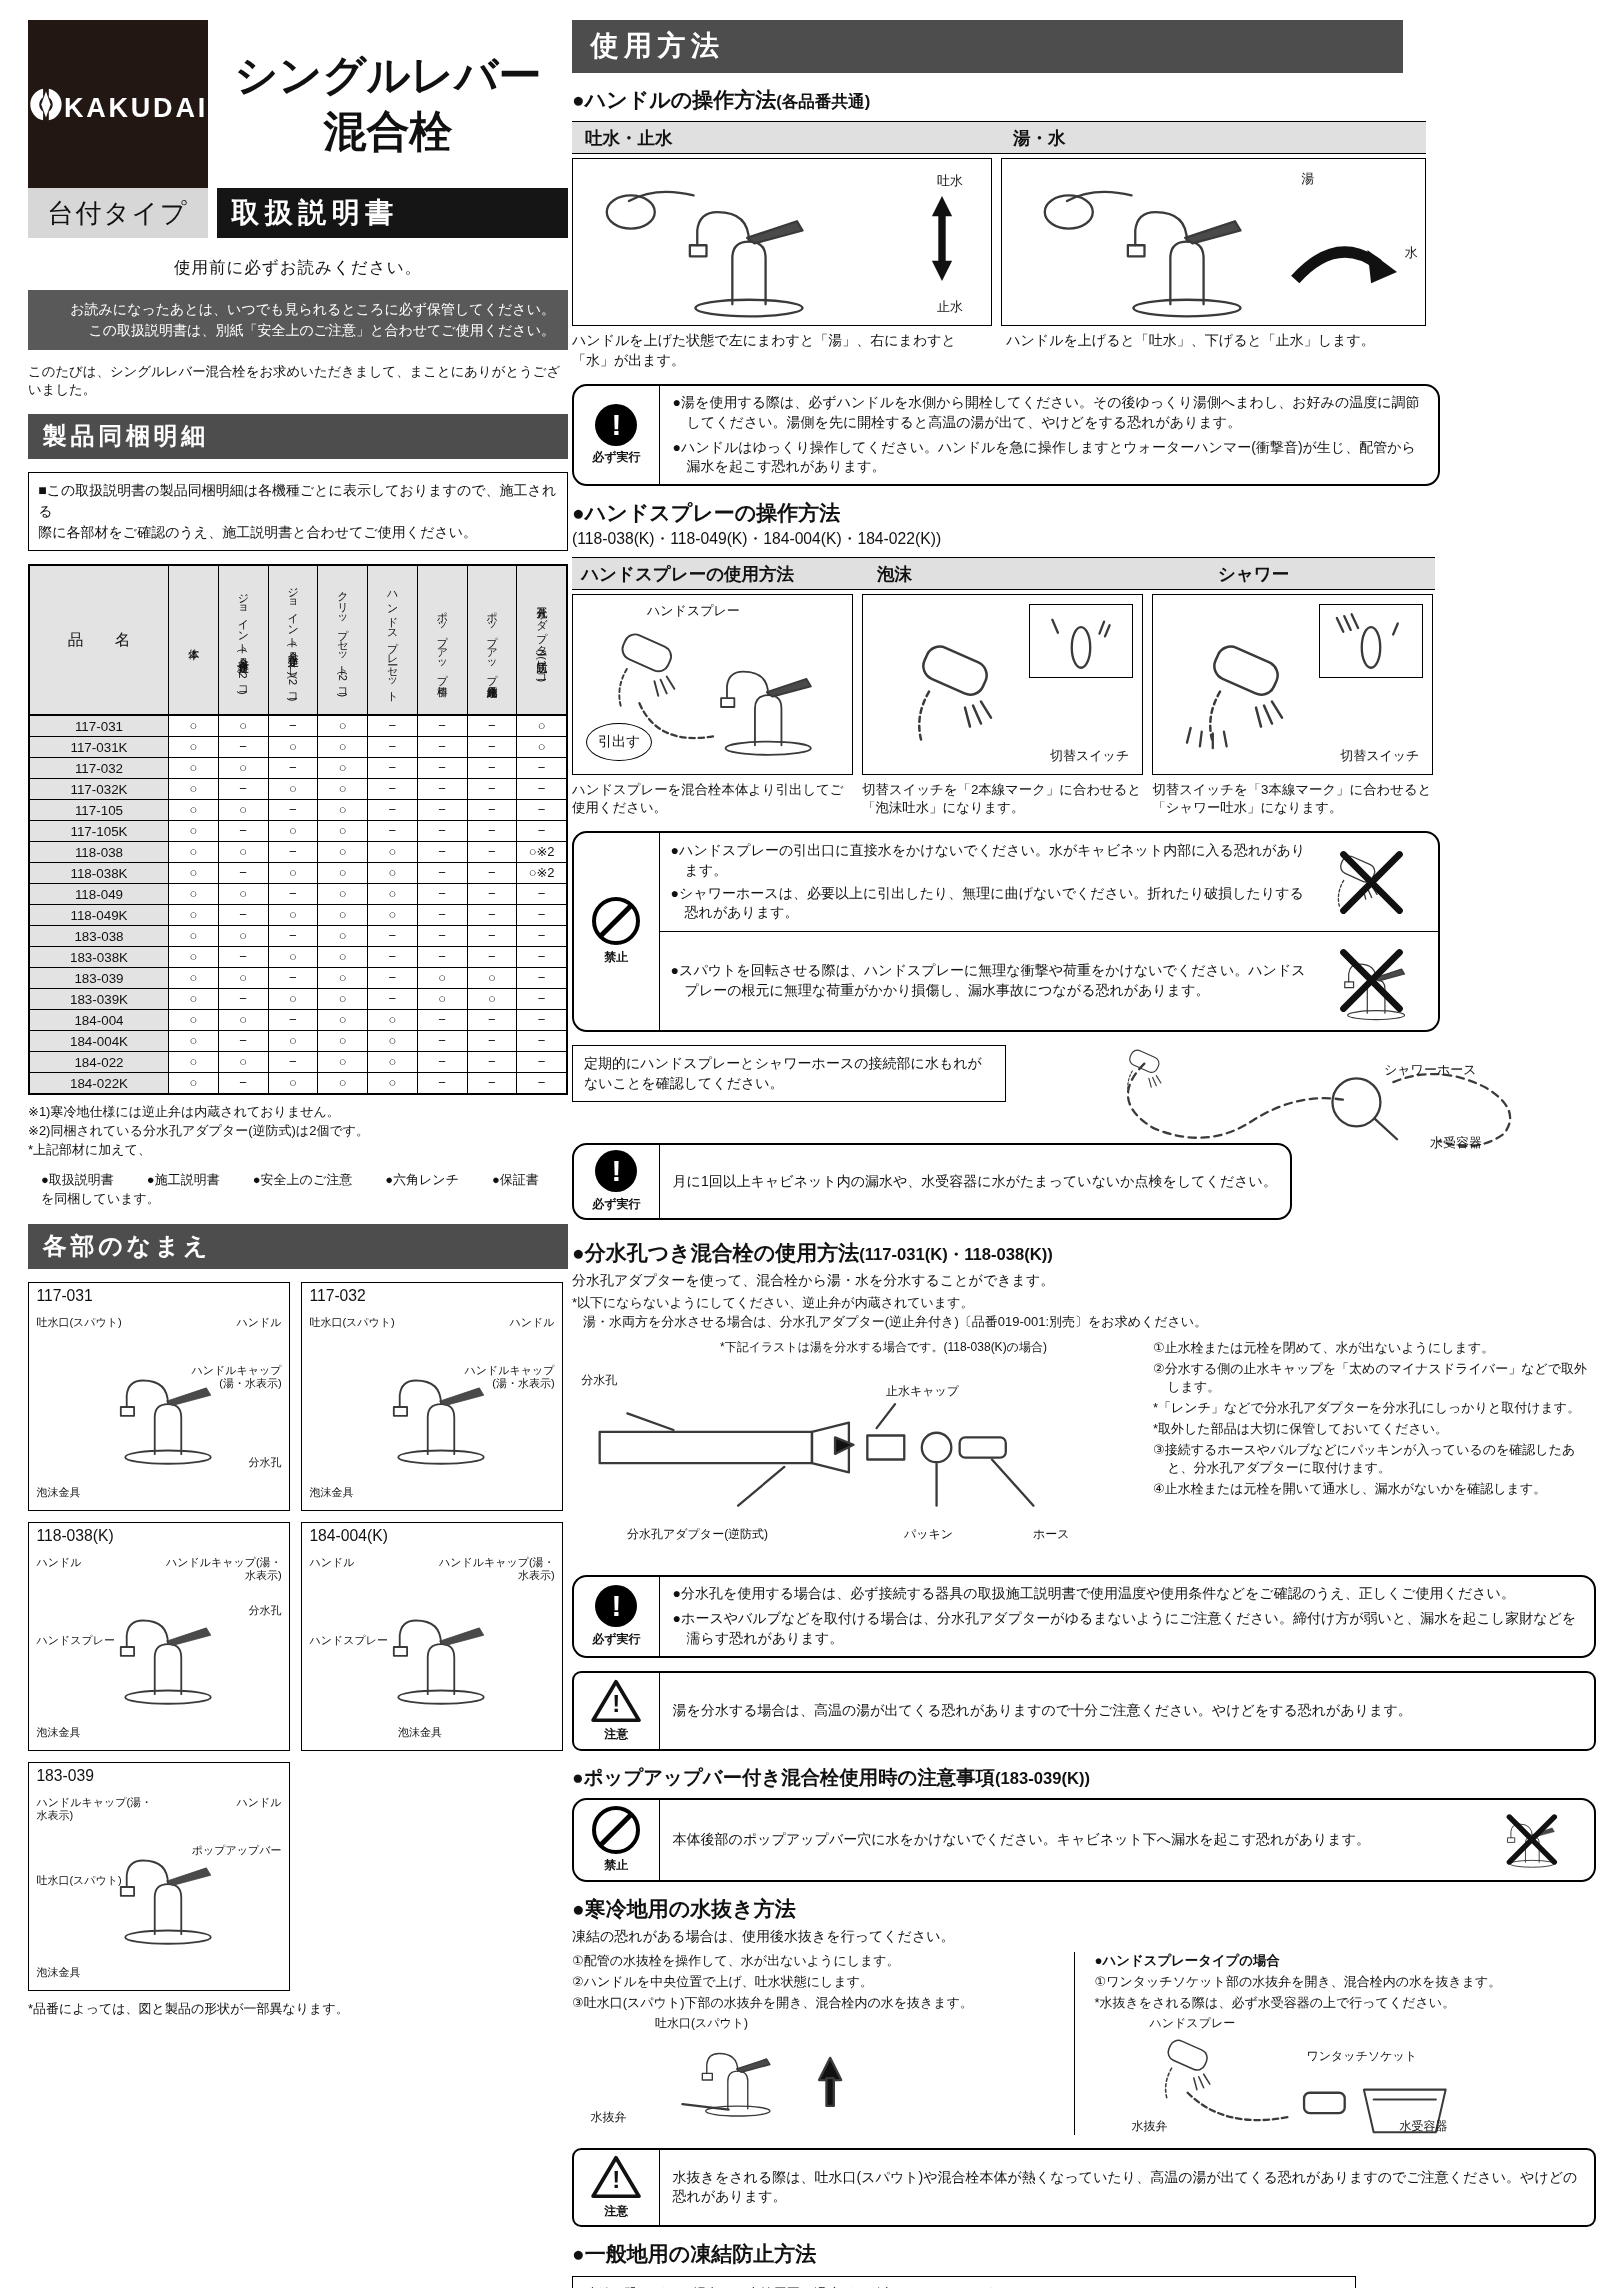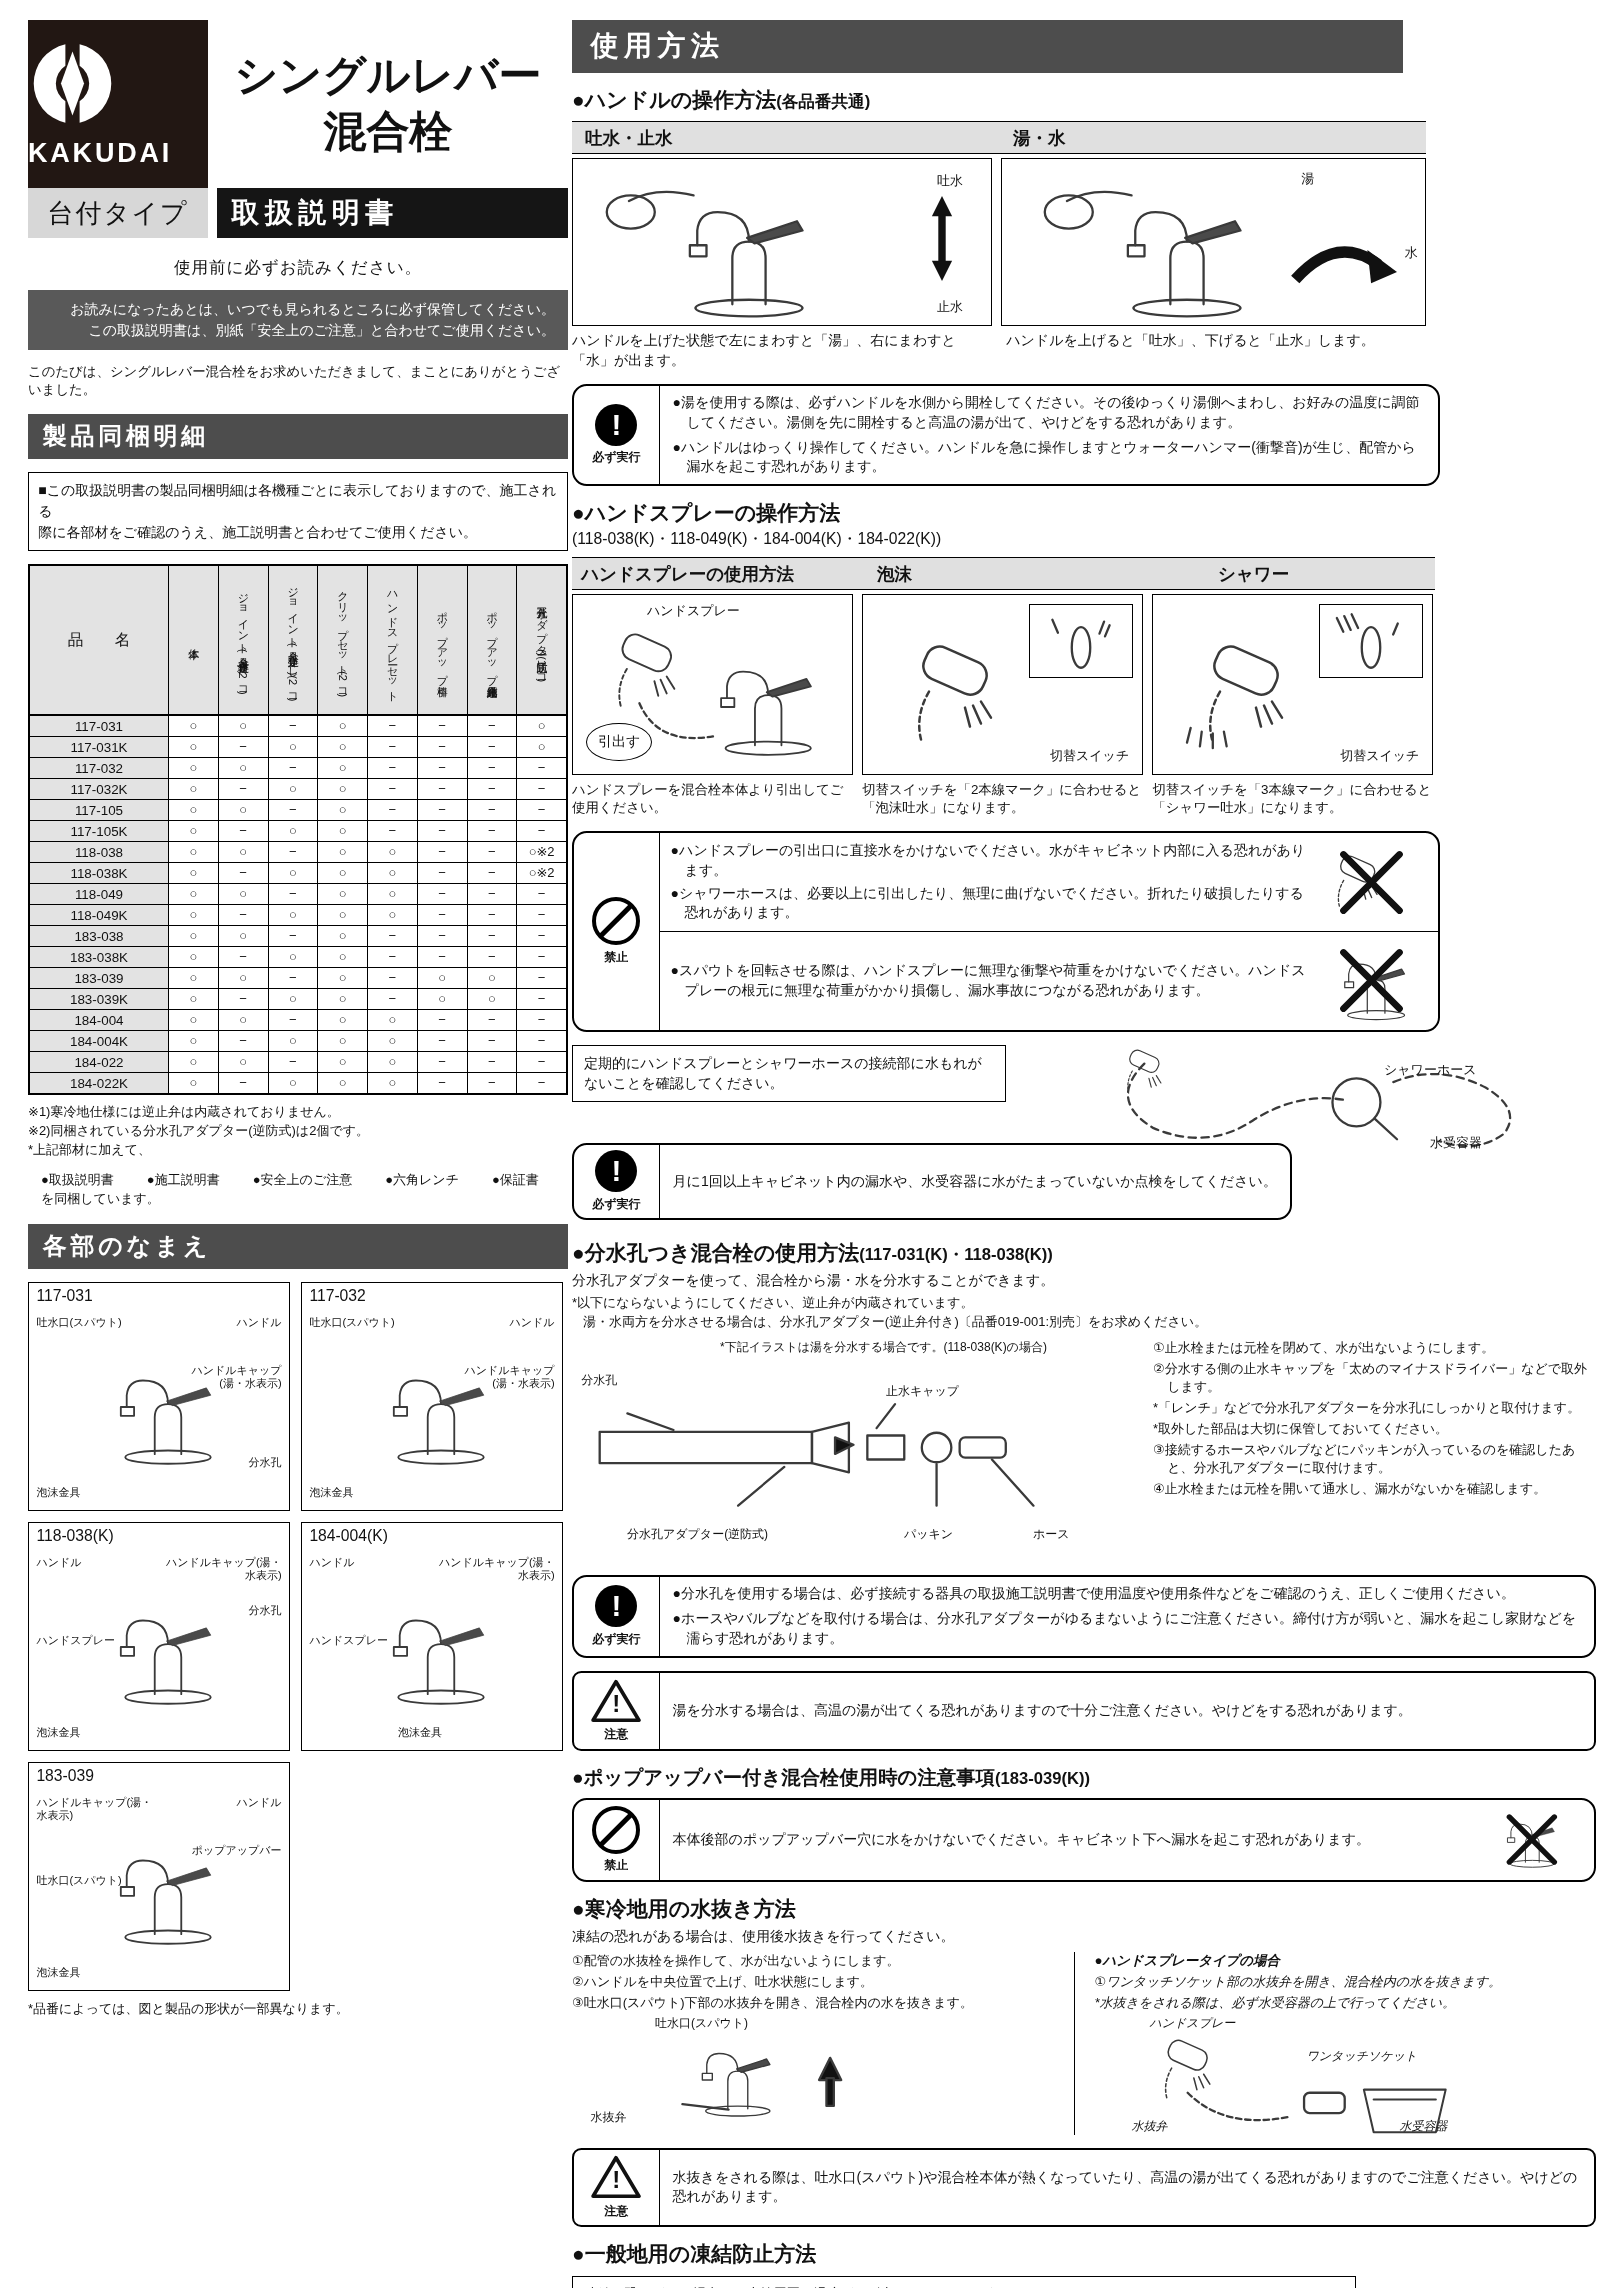--- a/index.html
+++ b/index.html
@@ -4,21 +4,21 @@
 <style>
   html,body{margin:0;padding:0;background:#888;}
   .page{position:relative;width:1619px;height:2289px;background:#fff;overflow:hidden;
         font-family:"Liberation Sans","DejaVu Sans",sans-serif;color:#111;}
   .repeat{display:contents;}
   
   .col-left{position:absolute;left:28px;top:20px;width:540px;}
   .col-right{position:absolute;left:572px;top:20px;width:1024px;}
   
   .brandrow{display:flex;}
-  .logohead{width:180px;height:168px;background:#221713;display:flex;flex-direction:column;align-items:flex-start;justify-content:center;}
+  .logohead{width:180px;height:168px;background:#221713;display:flex;flex-direction:row;align-items:center;justify-content:center;}
   .logohead svg{width:89px;height:89px;}
   .brandname{color:#fff;font-weight:bold;font-size:27px;letter-spacing:2.8px;margin-top:9.2px;}
   .titlearea{flex:1;display:flex;flex-direction:column;align-items:center;justify-content:center;}
   .maintitle{font-size:43px;font-weight:bold;line-height:1.3;text-align:center;}
   .typerow{display:flex;margin-top:0px;}
   .typebox{width:180px;height:50px;background:#d7d7d7;display:flex;align-items:center;justify-content:center;font-size:26px;letter-spacing:1.8px;}
   .docbox{flex:1;margin-left:9.2px;height:50px;background:#151515;color:#fff;display:flex;align-items:center;font-size:28px;font-weight:bold;padding-left:14px;letter-spacing:5.5px;}
   .readfirst{text-align:center;font-size:16.6px;margin-top:18.5px;letter-spacing:0.9px;}
   .keepbox{background:#595959;color:#fff;font-size:14px;line-height:1.5;padding:9.2px 13px;margin-top:11px;text-align:right;}
   .thanks{font-size:13.4px;margin-top:13px;}
@@ -92,21 +92,21 @@
   .smallnote{font-size:13px;line-height:1.45;margin-top:3.7px;}
   .introline{font-size:14px;margin-top:5.5px;}
   .bunsuiwrap{position:relative;height:223px;margin-top:7.4px;}
   .bdiag{position:absolute;left:0;top:0;width:563px;height:223px;}
   .bdiag .dlabel{position:absolute;font-size:12px;}
   .bsteps{position:absolute;left:581px;top:0;width:443px;}
   .step{font-size:13px;line-height:1.4;padding-left:1.1em;text-indent:-1.1em;margin-bottom:2.8px;}
   
   .drainwrap{display:flex;margin-top:5.5px;}
   .draincol{width:503px;position:relative;}
-  .draincol + .draincol{border-left:0.9px solid #000;padding-left:20px;font-style:italic;}
+  .draincol + .draincol{border-left:0.9px solid #000;padding-left:20px;}
   .dsteps .step{font-size:13px;}
   .dtitle{font-size:13.4px;font-weight:bold;margin-bottom:2.8px;}
   .ddiag{position:relative;height:111px;}
   .ddiag .dlabel{position:absolute;font-size:12px;}
   
   .freezewrap{position:relative;margin-top:7.4px;height:138px;}
   .freezebox{position:absolute;left:0;top:0;width:784px;border:1.4px solid #000;padding:7.4px 11px;box-sizing:border-box;}
   .fline{font-size:13.4px;line-height:1.5;padding-left:1em;text-indent:-1em;}
   .fillus{position:absolute;left:812px;top:0;width:212px;height:129px;}
   .svgline{stroke:#3a3a3a;fill:none;stroke-width:2.5;stroke-linecap:round;stroke-linejoin:round;}

